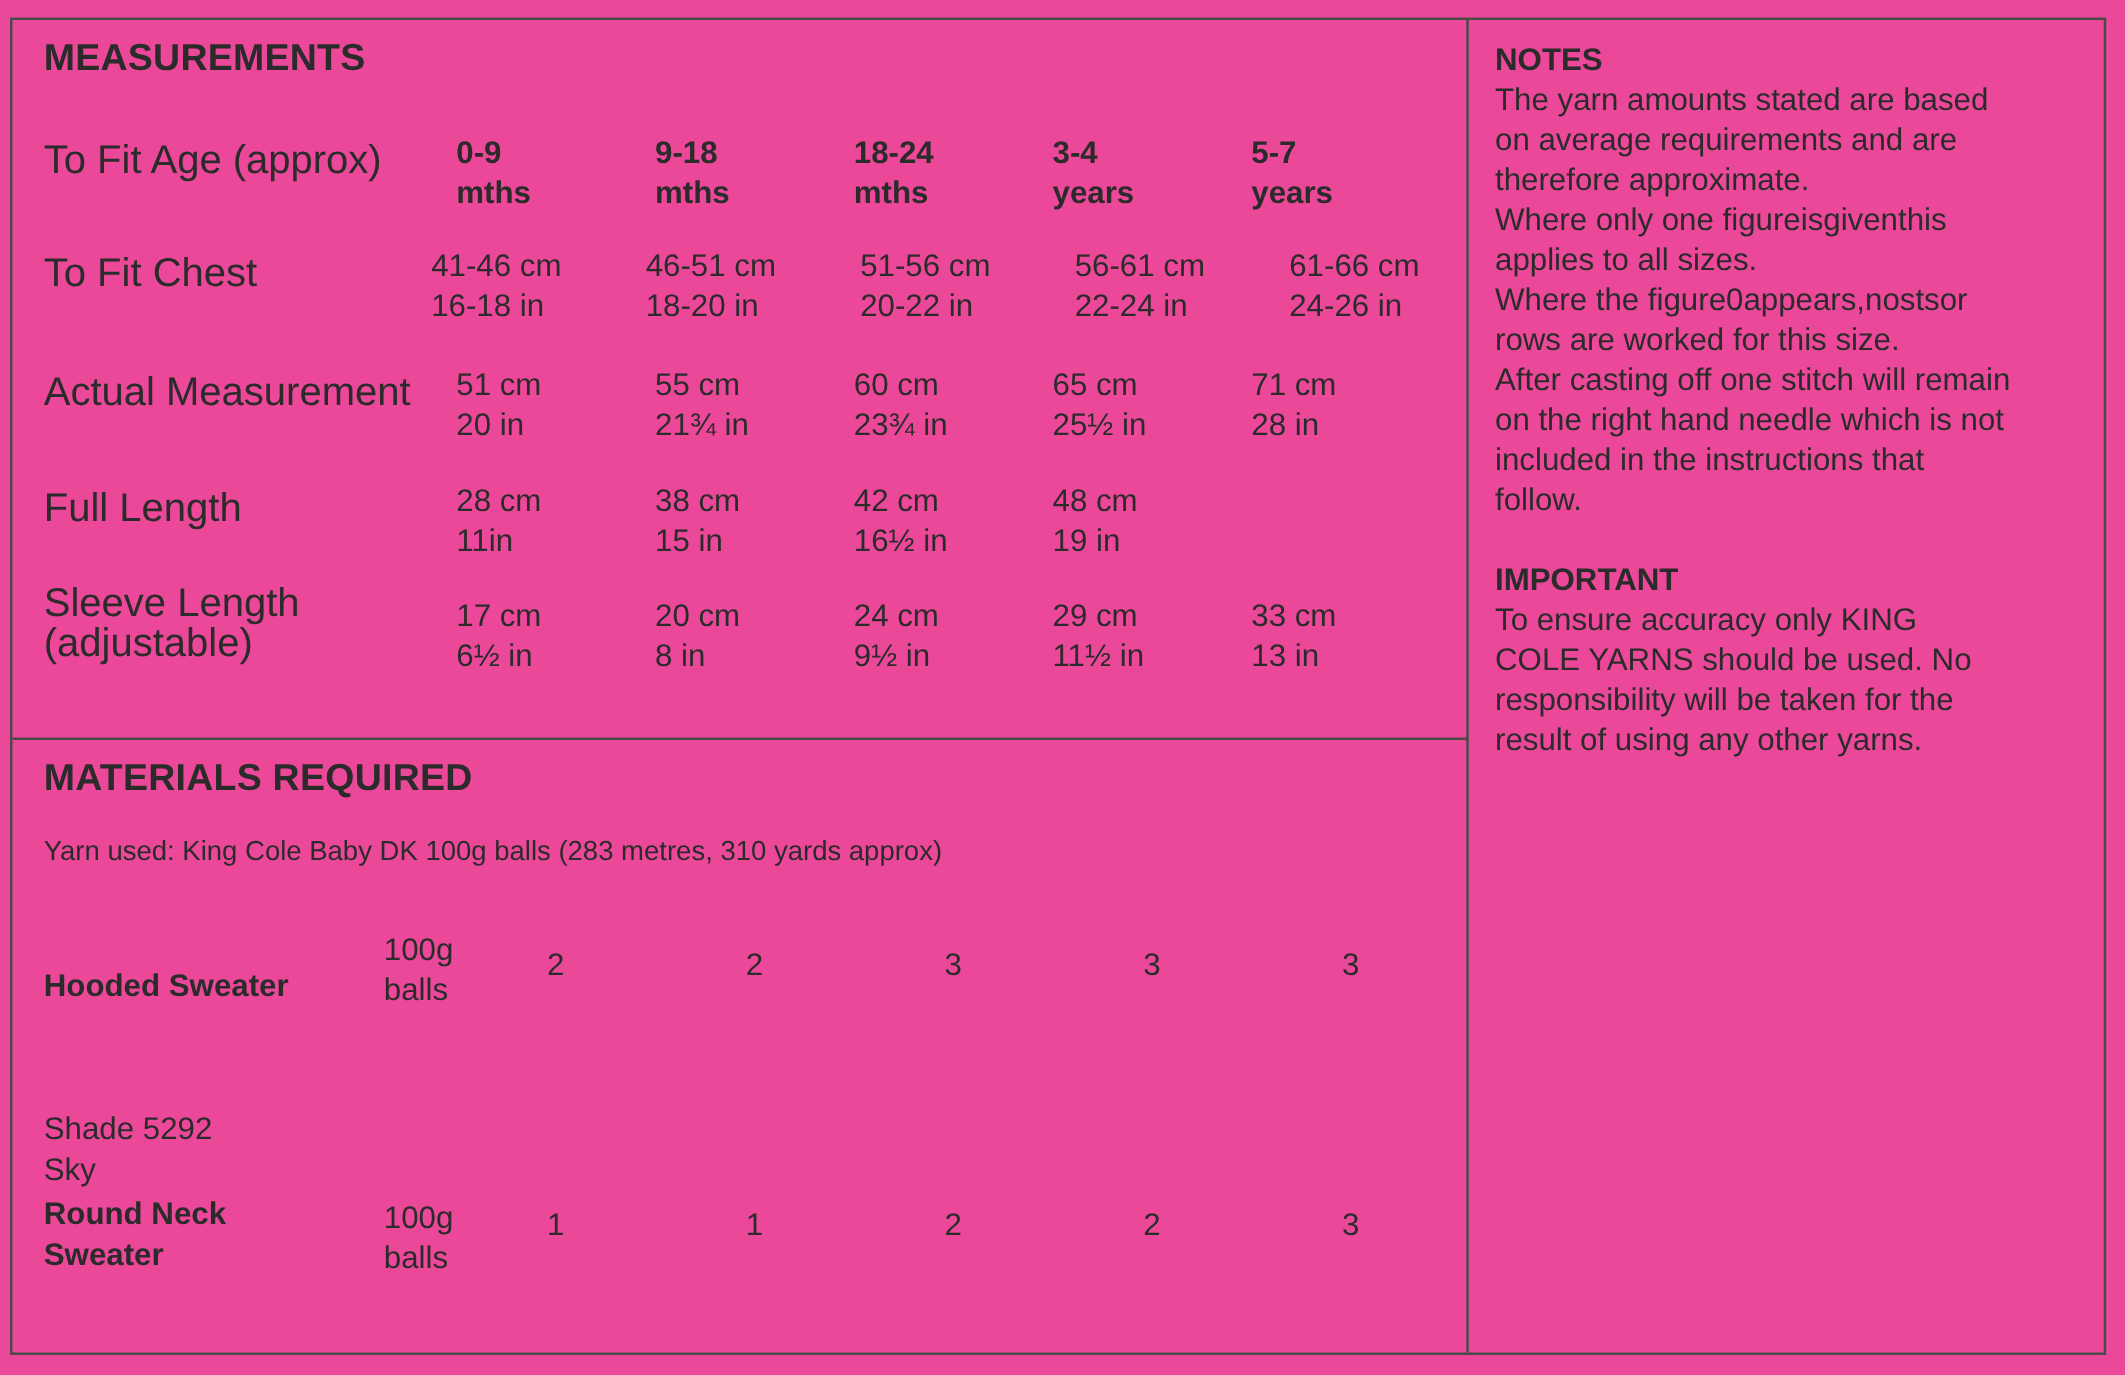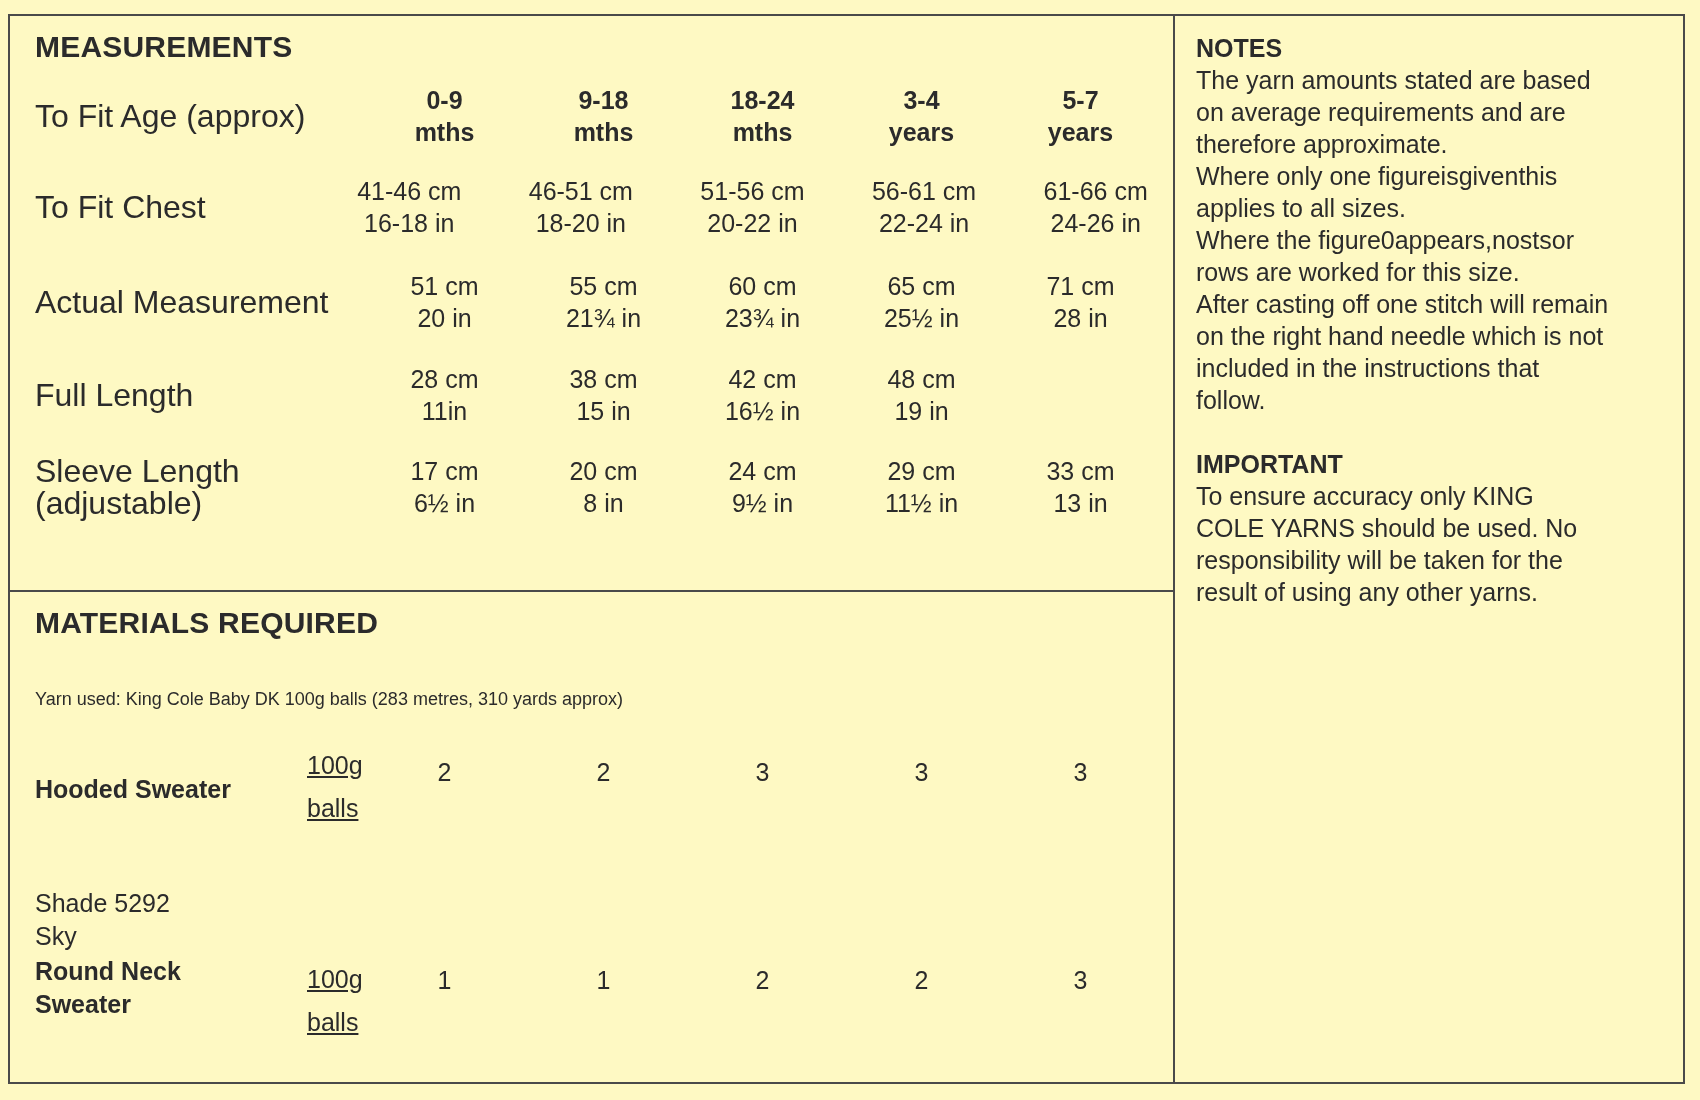--- a/index.html
+++ b/index.html
@@ -4,21 +4,21 @@
 <style>
   html, body {
     margin: 0;
     padding: 0;
     background: #ffffff;
   }
   .page {
     position: relative;
     width: 1700px;
     height: 1100px;
-    background: #fef9c3;
+    background: #ec4899;
     font-family: "Liberation Sans", "DejaVu Sans", sans-serif;
     color: #2b2b2b;
   }
   .frame {
     position: absolute;
     left: 8px;
     top: 14px;
     width: 1677px;
     height: 1070px;
     border: 2px solid #4a4a4a;
@@ -60,54 +60,52 @@
     width: 330px;
     font-size: 32px;
     font-weight: normal;
     line-height: 32px;
     white-space: pre-line;
   }
   .t-cell {
     width: 159px;
     font-size: 25px;
     line-height: 32px;
-    text-align: center;
-    white-space: pre-line;
+    white-space: pre-line;
+    margin-top: 22px;
   }
   .t-head { font-weight: bold; }
   
   .yarn-line {
     position: absolute;
     left: 25px;
     top: 652px;
-    font-size: 18px;
-    margin-top: 21px;
+    font-size: 22px;
   }
   .mat-row {
     position: absolute;
     left: 25px;
     width: 1125px;
   }
   .mat-text {
     position: absolute;
     left: 0;
     top: 2px;
     font-size: 25px;
     line-height: 33px;
     white-space: pre-line;
   }
   .mat-name { font-weight: bold; }
   .mat-details { font-weight: normal; margin-top: 48px; }
   .mat-unit {
     position: absolute;
     left: 272px;
     font-size: 25px;
-    line-height: 43px;
-    white-space: pre-line;
-    text-decoration: underline;
+    line-height: 32px;
+    white-space: pre-line;
   }
   .mat-counts {
     position: absolute;
     left: 330px;
     width: 795px;
     display: flex;
   }
   .mat-count {
     width: 159px;
     font-size: 25px;

